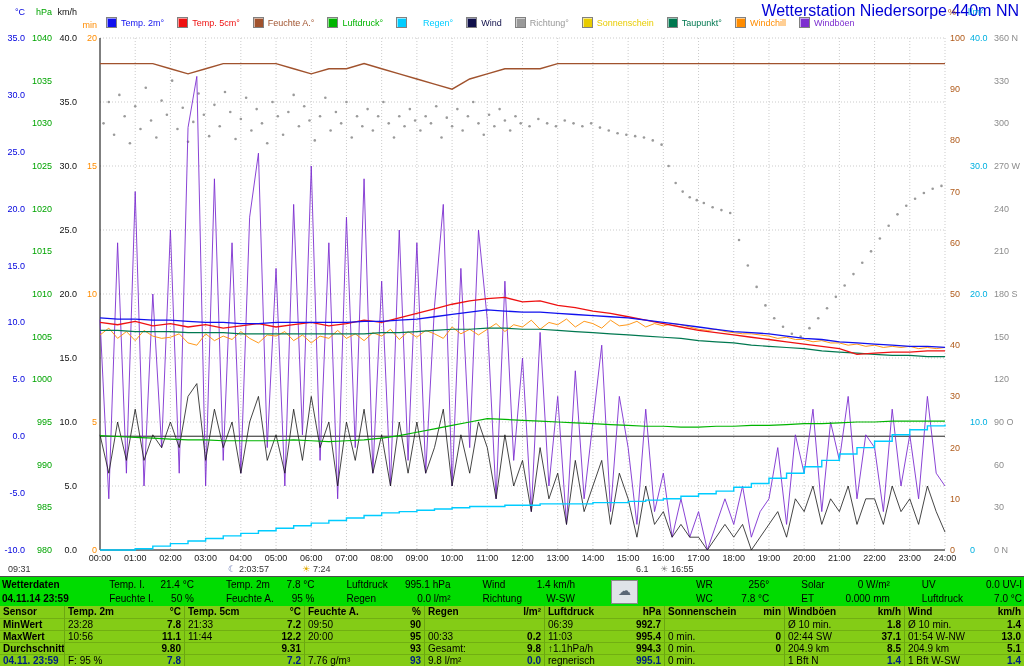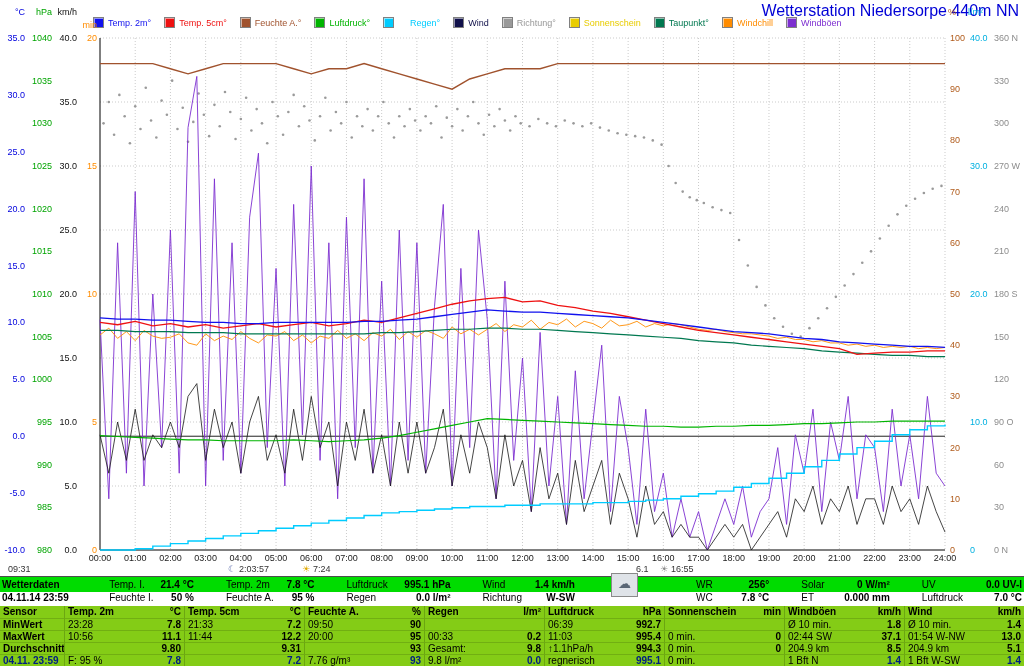--- a/index.html
+++ b/index.html
@@ -1,30 +1,30 @@
 <!DOCTYPE html>
 <html><head>
 <meta charset="utf-8">
 <style>
   html,body{margin:0;padding:0;background:#fff;}
   #app{position:relative;width:1024px;height:666px;background:#ffffff;overflow:hidden;
        font-family:"Liberation Sans","DejaVu Sans",sans-serif;}
   .hdr-title{position:absolute;top:3px;left:0;width:100%;text-align:center;font-size:12px;color:#1a1a1a;}
   .station{position:absolute;top:2px;right:5px;font-size:16px;color:#0000d6;}
-  .legend{position:absolute;top:17px;left:93px;display:flex;gap:13px;align-items:center;}
+  .legend{position:absolute;top:17px;left:106px;display:flex;gap:13px;align-items:center;}
   .lg-item{display:flex;gap:4px;align-items:center;font-size:9px;cursor:pointer;white-space:nowrap;}
   .lg-box{width:9px;height:9px;border:1px solid #808080;box-shadow:inset 1px 1px 0 rgba(255,255,255,.55);}
   svg#chart{position:absolute;top:0;left:0;font-family:"Liberation Sans","DejaVu Sans",sans-serif;}
   
-  .green{position:absolute;top:576px;left:0;width:1024px;height:16px;background:#00dc00;
+  .green{position:absolute;top:576px;left:0;width:1024px;height:30px;background:#00dc00;
          border-top:1px solid #4d4d4d;box-sizing:border-box;display:flex;font-size:10px;color:#000;gap:28px;}
   .gcol{display:flex;flex-direction:column;justify-content:space-around;padding:1px 2px;box-sizing:border-box;}
   .grow{display:flex;justify-content:space-between;line-height:13px;white-space:nowrap;}
   .glab{margin-right:4px;}
-  .gval{font-weight:bold;}
+  .gval{font-weight:normal;}
   .gbold{font-weight:bold;}
   .gicon{width:26px;height:22px;align-self:center;background:#dfe3e8;border:1px solid #8a8a8a;
          text-align:center;line-height:20px;font-size:13px;color:#5a6675;margin-left:6px;}
   
   .orange{position:absolute;top:606px;left:0;width:1024px;height:60px;background:#84cc16;
           display:grid;grid-template-columns:64px repeat(8,120px);grid-template-rows:repeat(5,12px);
           font-size:10px;color:#000;}
   .oc{display:flex;justify-content:space-between;align-items:center;padding:0 3px;box-sizing:border-box;
       border-left:1px solid rgba(0,0,0,.18);border-top:1px solid rgba(0,0,0,.14);line-height:12px;white-space:nowrap;overflow:hidden;}
   .oc:nth-child(-n+9){border-top:none;}

